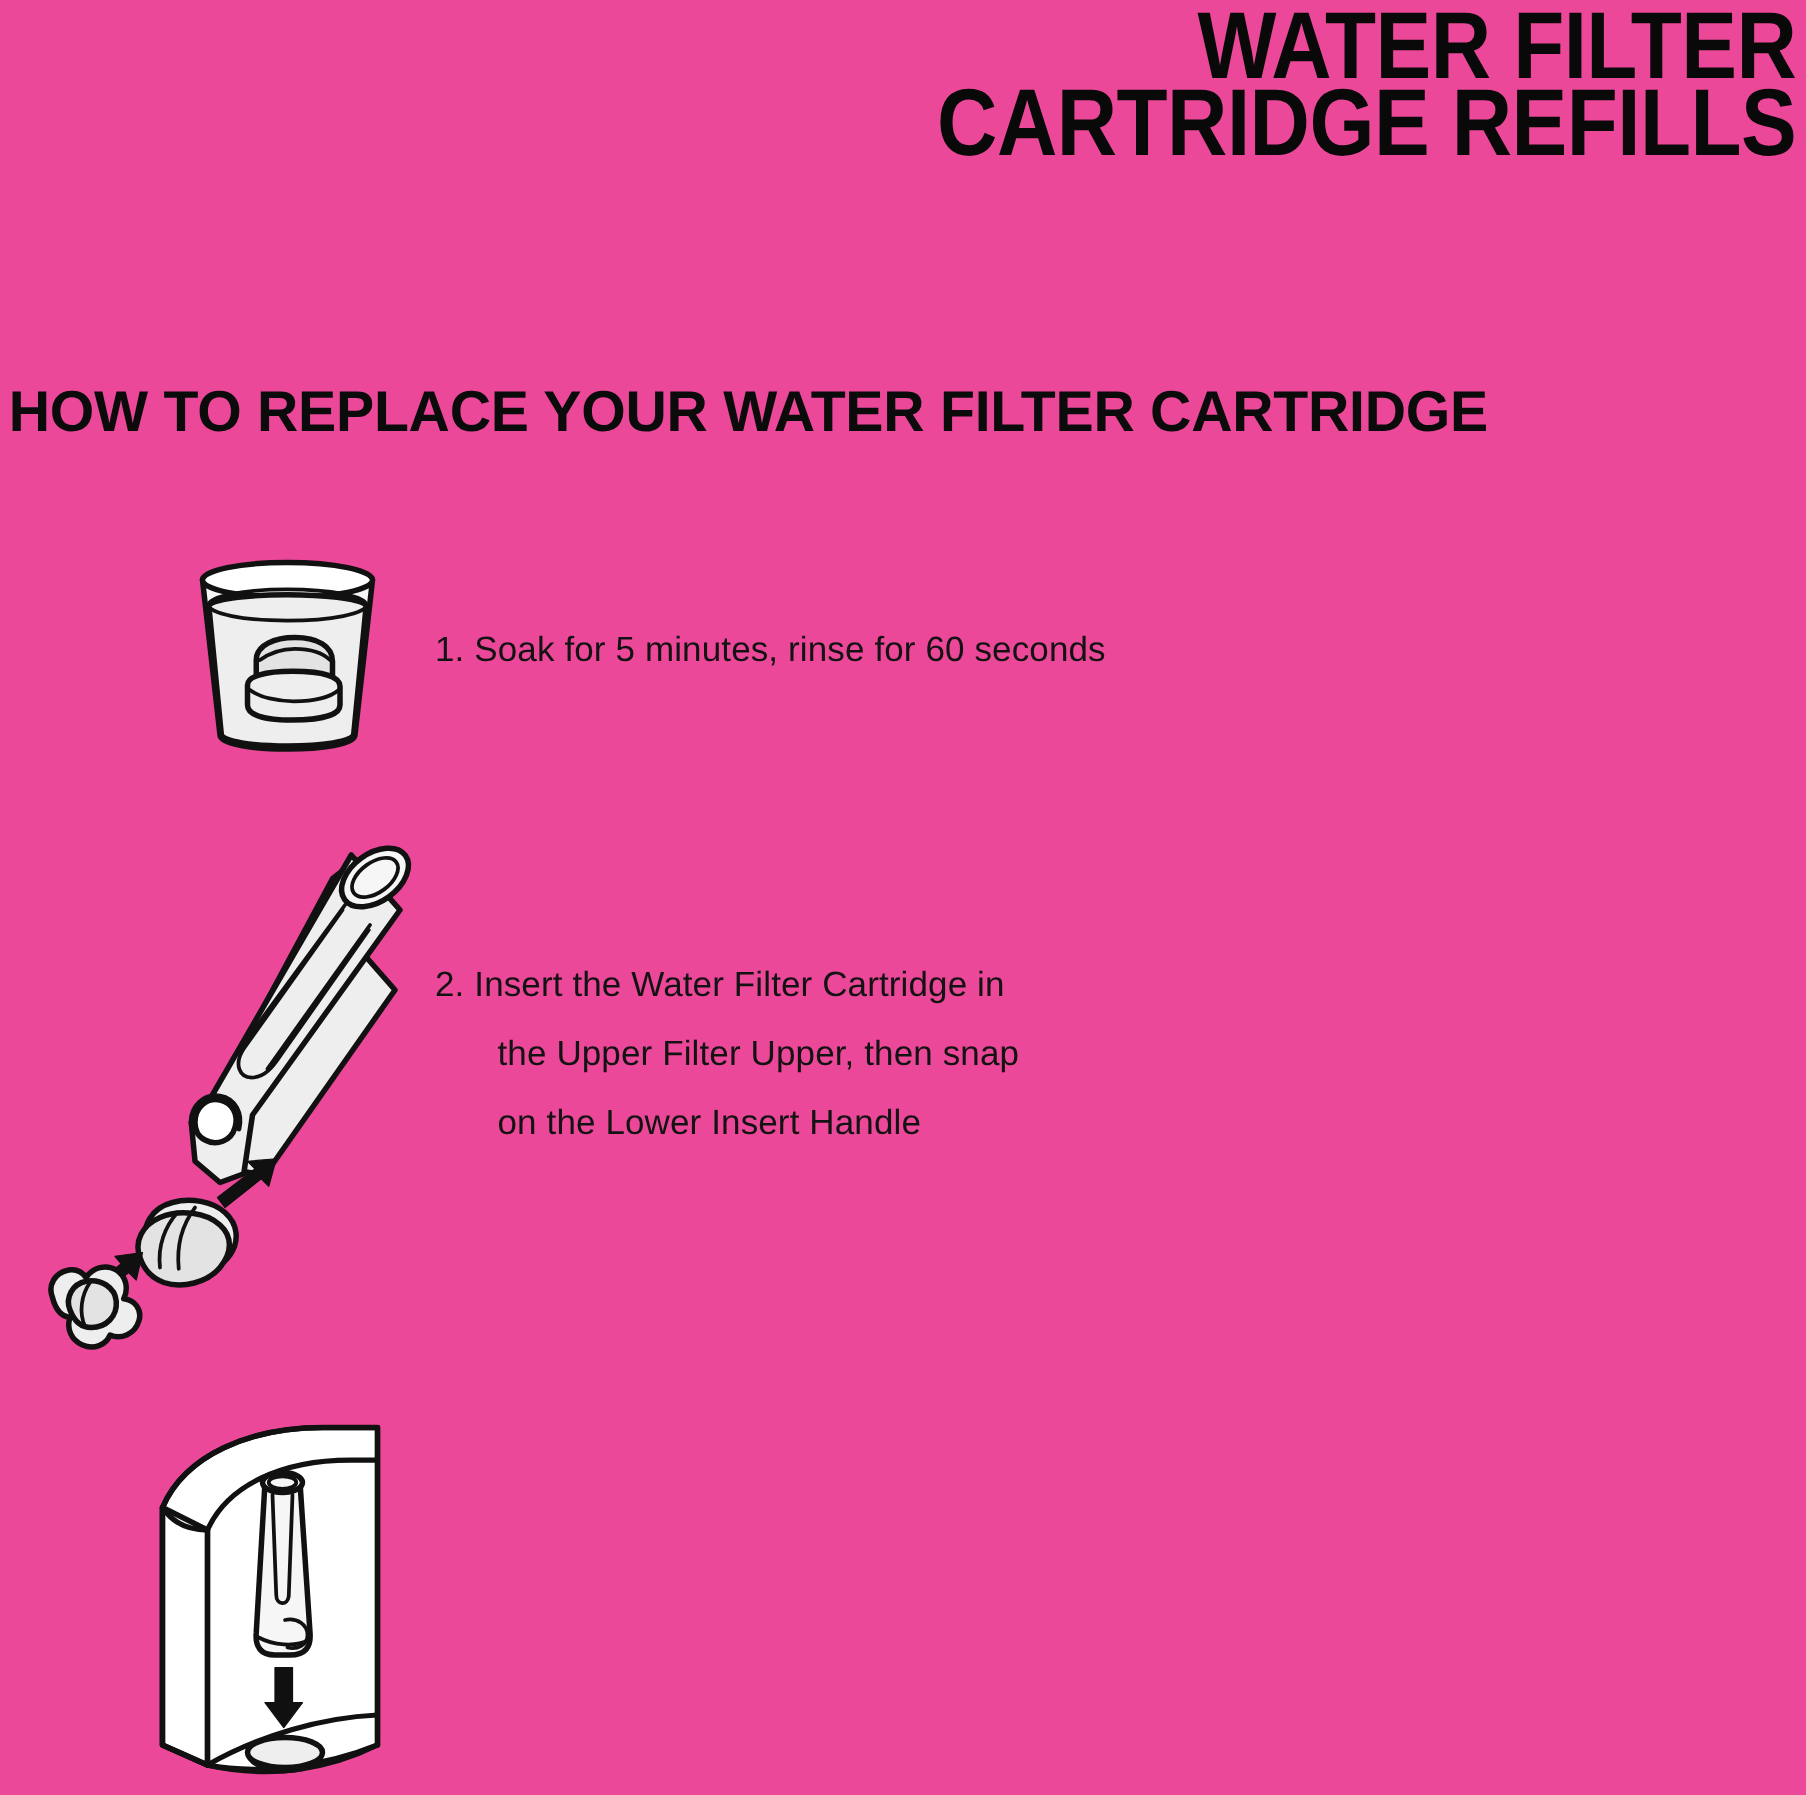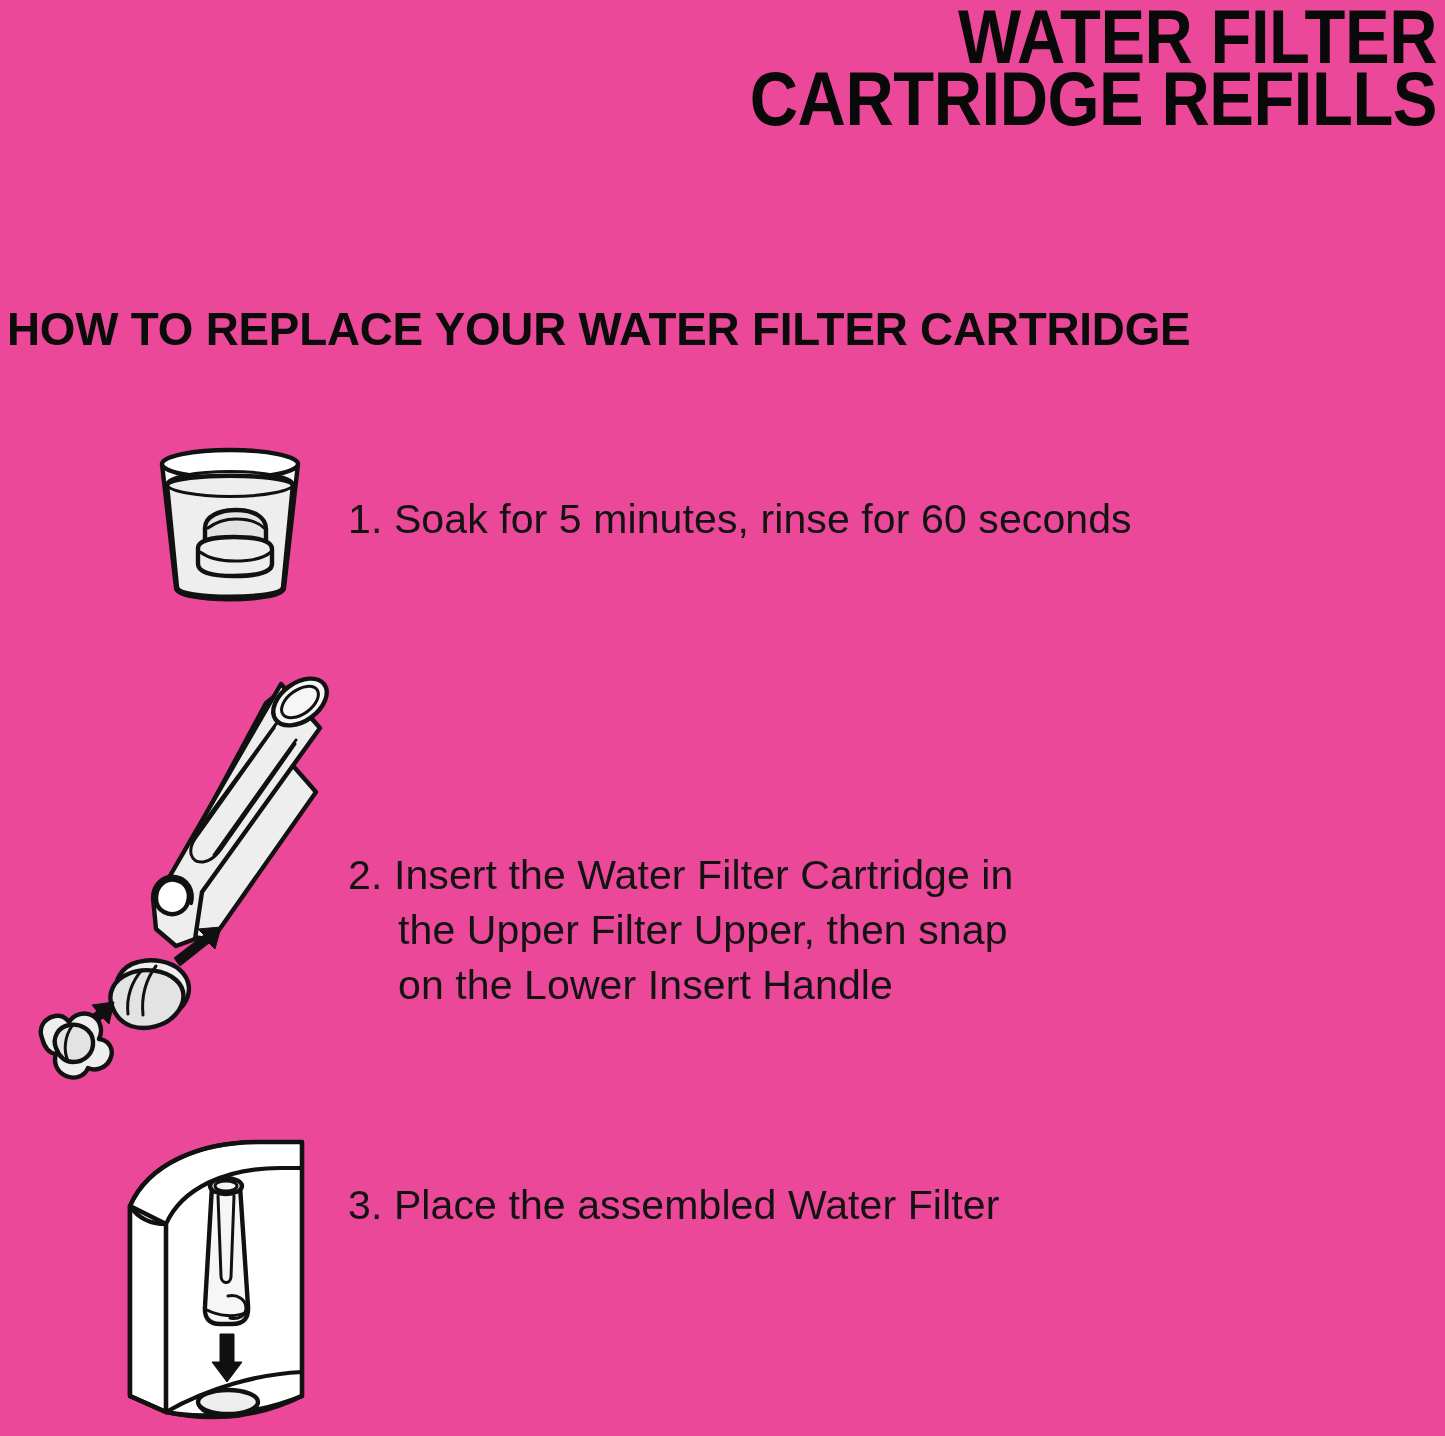--- a/index.html
+++ b/index.html
@@ -64,32 +64,32 @@
     left: 0;
     width: 1445px;
   }
   .step-figure {
     position: absolute;
   }
   .step-text {
     position: absolute;
     font-family: "Liberation Sans", sans-serif;
     font-weight: 400;
-    font-size: 41px;
+    font-size: 28px;
     line-height: 55px;
     color: #131313;
     letter-spacing: 0.1px;
     white-space: nowrap;
   }
   .step-text .tline { display: block; }
   .step-text .tline.cont { padding-left: 50px; }
 
   
   #step-1 .step-text { left: 348px; top: 492px; }
-  #step-2 .step-text { left: 348px; top: 848px; }
+  #step-2 .step-text { left: 348px; top: 760px; }
   #step-3 .step-text { left: 348px; top: 1178px; }
 
   #fig-1 { left: 150px; top: 440px; }
   #fig-2 { left: 52px;  top: 640px; }
   #fig-3 { left: 108px; top: 1128px; }
 
   svg { display: block; overflow: visible; }
   .ln   { fill: none; stroke: #111111; stroke-width: 4.2; stroke-linecap: round; stroke-linejoin: round; }
   .ln-t { fill: none; stroke: #111111; stroke-width: 3.0; stroke-linecap: round; stroke-linejoin: round; }
   .fillA { fill: #eeeeee; stroke: #111111; stroke-width: 4.4; stroke-linejoin: round; stroke-linecap: round; }
@@ -237,17 +237,16 @@
 
         <g class="arrow">
           <path d="M112 206 L126 206 L126 234 L134 234 L119 254 L104 234 L112 234 Z"></path>
         </g>
 
         <ellipse class="fillA" cx="120" cy="274" rx="30" ry="12"></ellipse>
         <path class="ln-t" d="M90 274 C90 283, 104 289, 120 289 C136 289, 150 283, 150 274"></path>
       </svg>
     </div>
     <div class="step-text">
-      <span class="tline">3. Place the assembled Water Filter</span>
     </div>
   </div>
 
 </div>
 
 </body></html>

